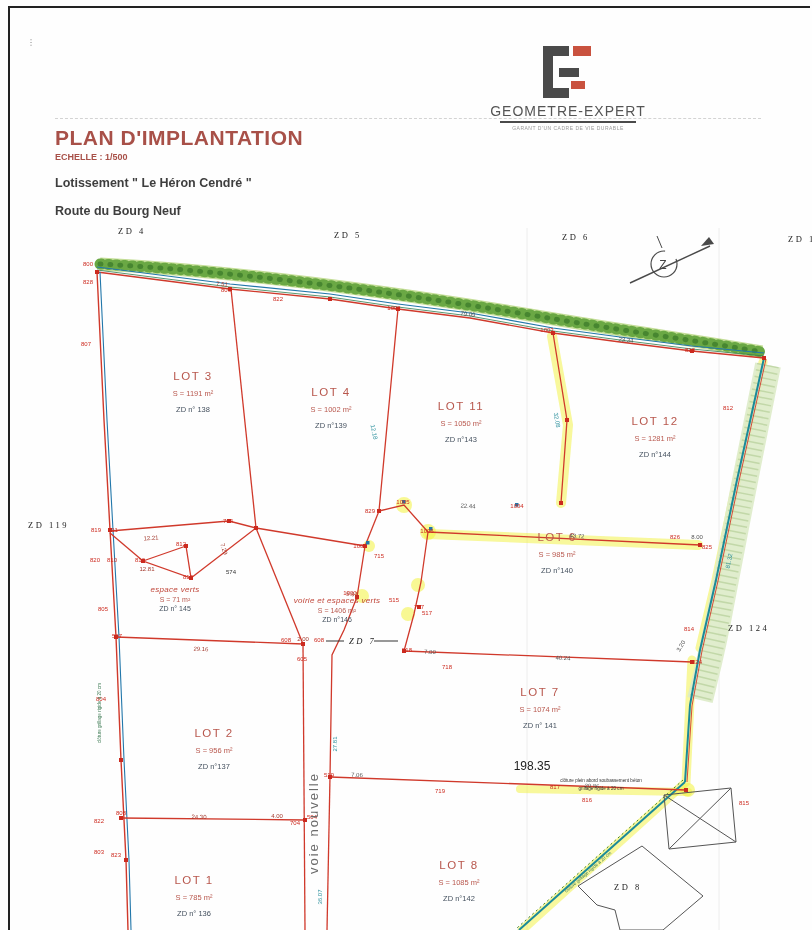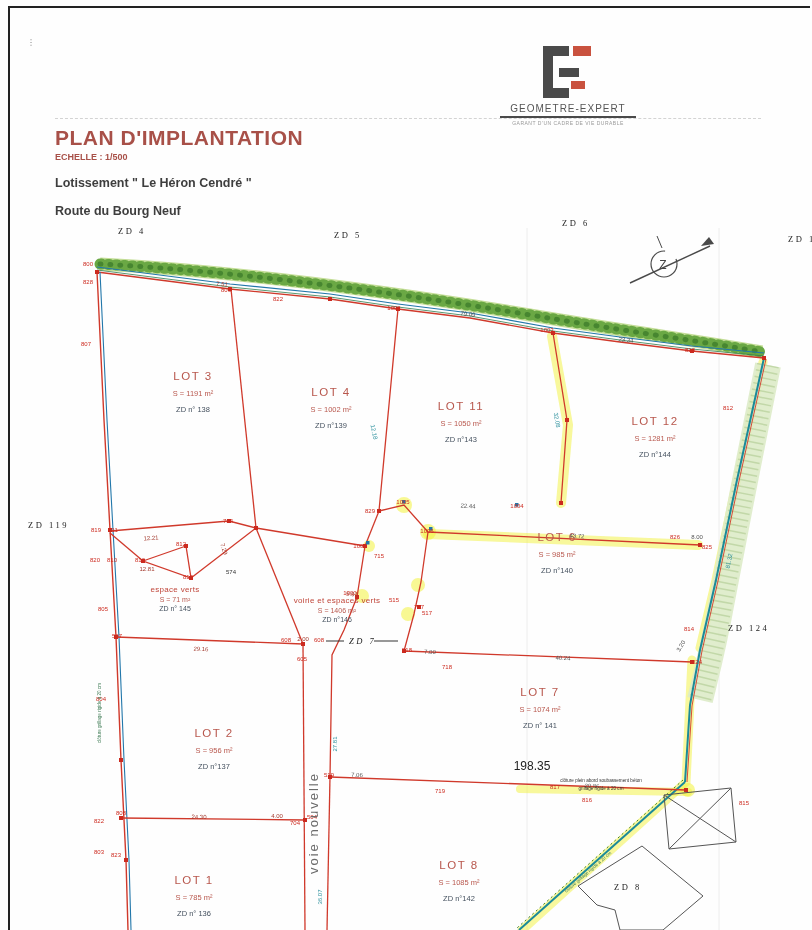--- a/index.html
+++ b/index.html
@@ -13,39 +13,39 @@
 
   
   .segur{position:absolute;left:45px;top:44px;width:260px;height:72px;}
   .segur svg{position:absolute;left:0;top:2px;}
   .segur-name{position:absolute;left:66px;top:0px;font-size:37px;color:#97999c;letter-spacing:8px;font-weight:normal;}
   .segur-tagline{position:absolute;left:67px;top:52px;font-size:7.5px;font-weight:bold;color:#4a4a4a;letter-spacing:.2px;white-space:nowrap;}
 
   
   .ge{position:absolute;left:486px;top:44px;width:164px;text-align:center;}
   .ge svg{display:block;margin:0 auto;}
-  .ge-name{font-size:10px;color:#555;letter-spacing:1px;margin-top:3px;white-space:nowrap;}
+  .ge-name{font-size:14px;color:#555;letter-spacing:1px;margin-top:3px;white-space:nowrap;}
   .ge-rule{height:2px;background:#4a4a4a;margin:2px 14px 2px 14px;}
   .ge-tagline{font-size:5px;color:#999;letter-spacing:.5px;white-space:nowrap;}
 
   
   .title-block{position:absolute;left:55px;top:126px;}
   .title-block h1{margin:0;font-size:21px;color:#a85048;letter-spacing:.5px;font-weight:bold;}
   .scale{font-size:9px;color:#a85048;font-weight:bold;margin-top:2px;}
   .sub{font-size:12.5px;color:#3e3e3e;font-weight:bold;margin-top:14px;white-space:nowrap;}
 
   
   .plan{position:absolute;left:0;top:0;width:812px;height:654px;}
   .plan svg{position:absolute;left:0;top:0;}
   .zone-label{position:absolute;font-family:"Liberation Serif",serif;font-size:8.5px;letter-spacing:2.5px;color:#222;white-space:nowrap;}
   .lot{position:absolute;text-align:center;transform:translate(-50%,0);white-space:nowrap;}
   .lot-name{font-size:11.5px;color:#b8574d;letter-spacing:1.5px;}
   .lot-area{font-size:7.5px;color:#b8574d;margin-top:7px;}
   .lot-parcel{font-size:7.5px;color:#44505e;margin-top:7px;}
-  .green .lot-name{font-size:8px;letter-spacing:.3px;color:#c0463a;}
+  .green .lot-name{font-size:8px;letter-spacing:.3px;color:#c0463a;font-style:italic;}
   .green .lot-area{font-size:7px;margin-top:2px;}
   .green .lot-parcel{font-size:7px;margin-top:2px;}
   .pt{position:absolute;font-size:6px;color:#cc2a1f;transform:translate(-50%,-50%);white-space:nowrap;}
   .dim{position:absolute;font-size:6px;color:#a33a2e;transform:translate(-50%,-50%);white-space:nowrap;}
   .note{position:absolute;font-size:4.6px;color:#333;transform:translate(-50%,-50%);white-space:nowrap;}
   .road-label{position:absolute;left:306px;top:874px;transform:rotate(-90deg);transform-origin:0 0;
               font-size:13px;letter-spacing:2px;color:#6b6b6b;white-space:nowrap;}
 </style>
 </head>
 <body>
@@ -196,21 +196,21 @@
         <path d="M714,244 l-13,2 8,-9 z" fill="#4a4a4a" stroke="none"></path>
         <circle cx="664" cy="264" r="13" stroke-width="1.2" stroke-dasharray="62 14"></circle>
         <path d="M657,236 l5,12" stroke-width="1"></path>
       </g>
     </svg>
 
     <div>
 
     <div class="zone-label" style="left: 118px; top: 226px;">ZD 4</div>
         <div class="zone-label" style="left: 334px; top: 230px;">ZD 5</div>
-        <div class="zone-label" style="left: 562px; top: 218px;">ZD 6</div>
+        <div class="zone-label" style="left: 562px; top: 232px;">ZD 6</div>
         <div class="zone-label" style="left: 788px; top: 234px;">ZD 11</div>
         <div class="zone-label" style="left: 28px; top: 520px;">ZD 119</div>
         <div class="zone-label" style="left: 728px; top: 623px;">ZD 124</div>
         <div class="zone-label" style="left: 349px; top: 636px; font-style: italic;">ZD 7</div>
         <div class="zone-label" style="left: 614px; top: 882px;">ZD 8</div>
       </div>
 
     <div>
 
         <div class="lot hcenter" style="left: 193px; top: 370px; transform: translate(-50%, 0px);">

